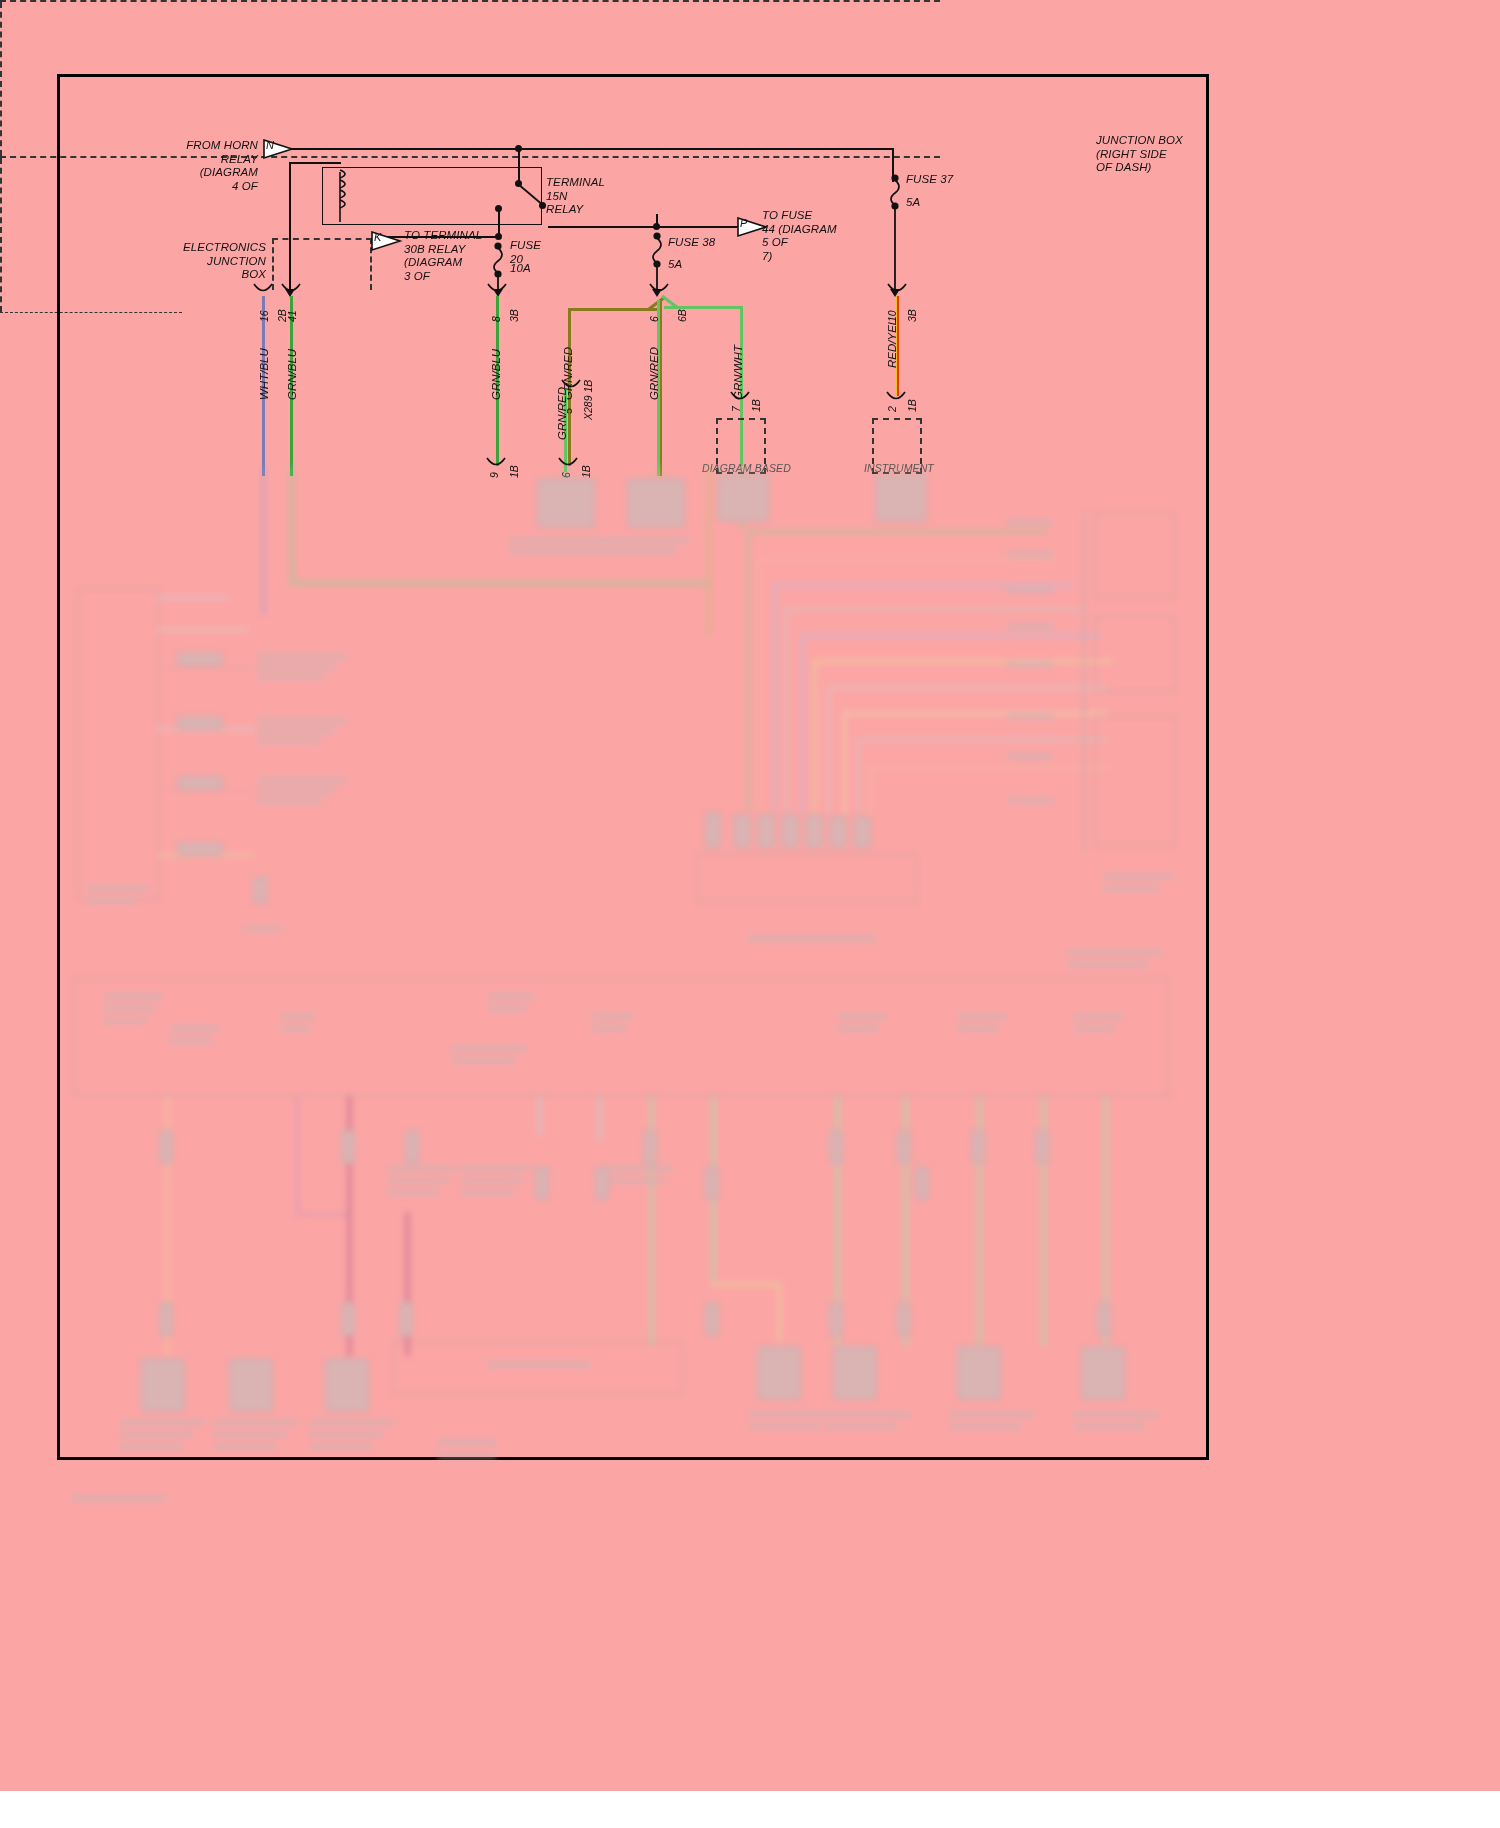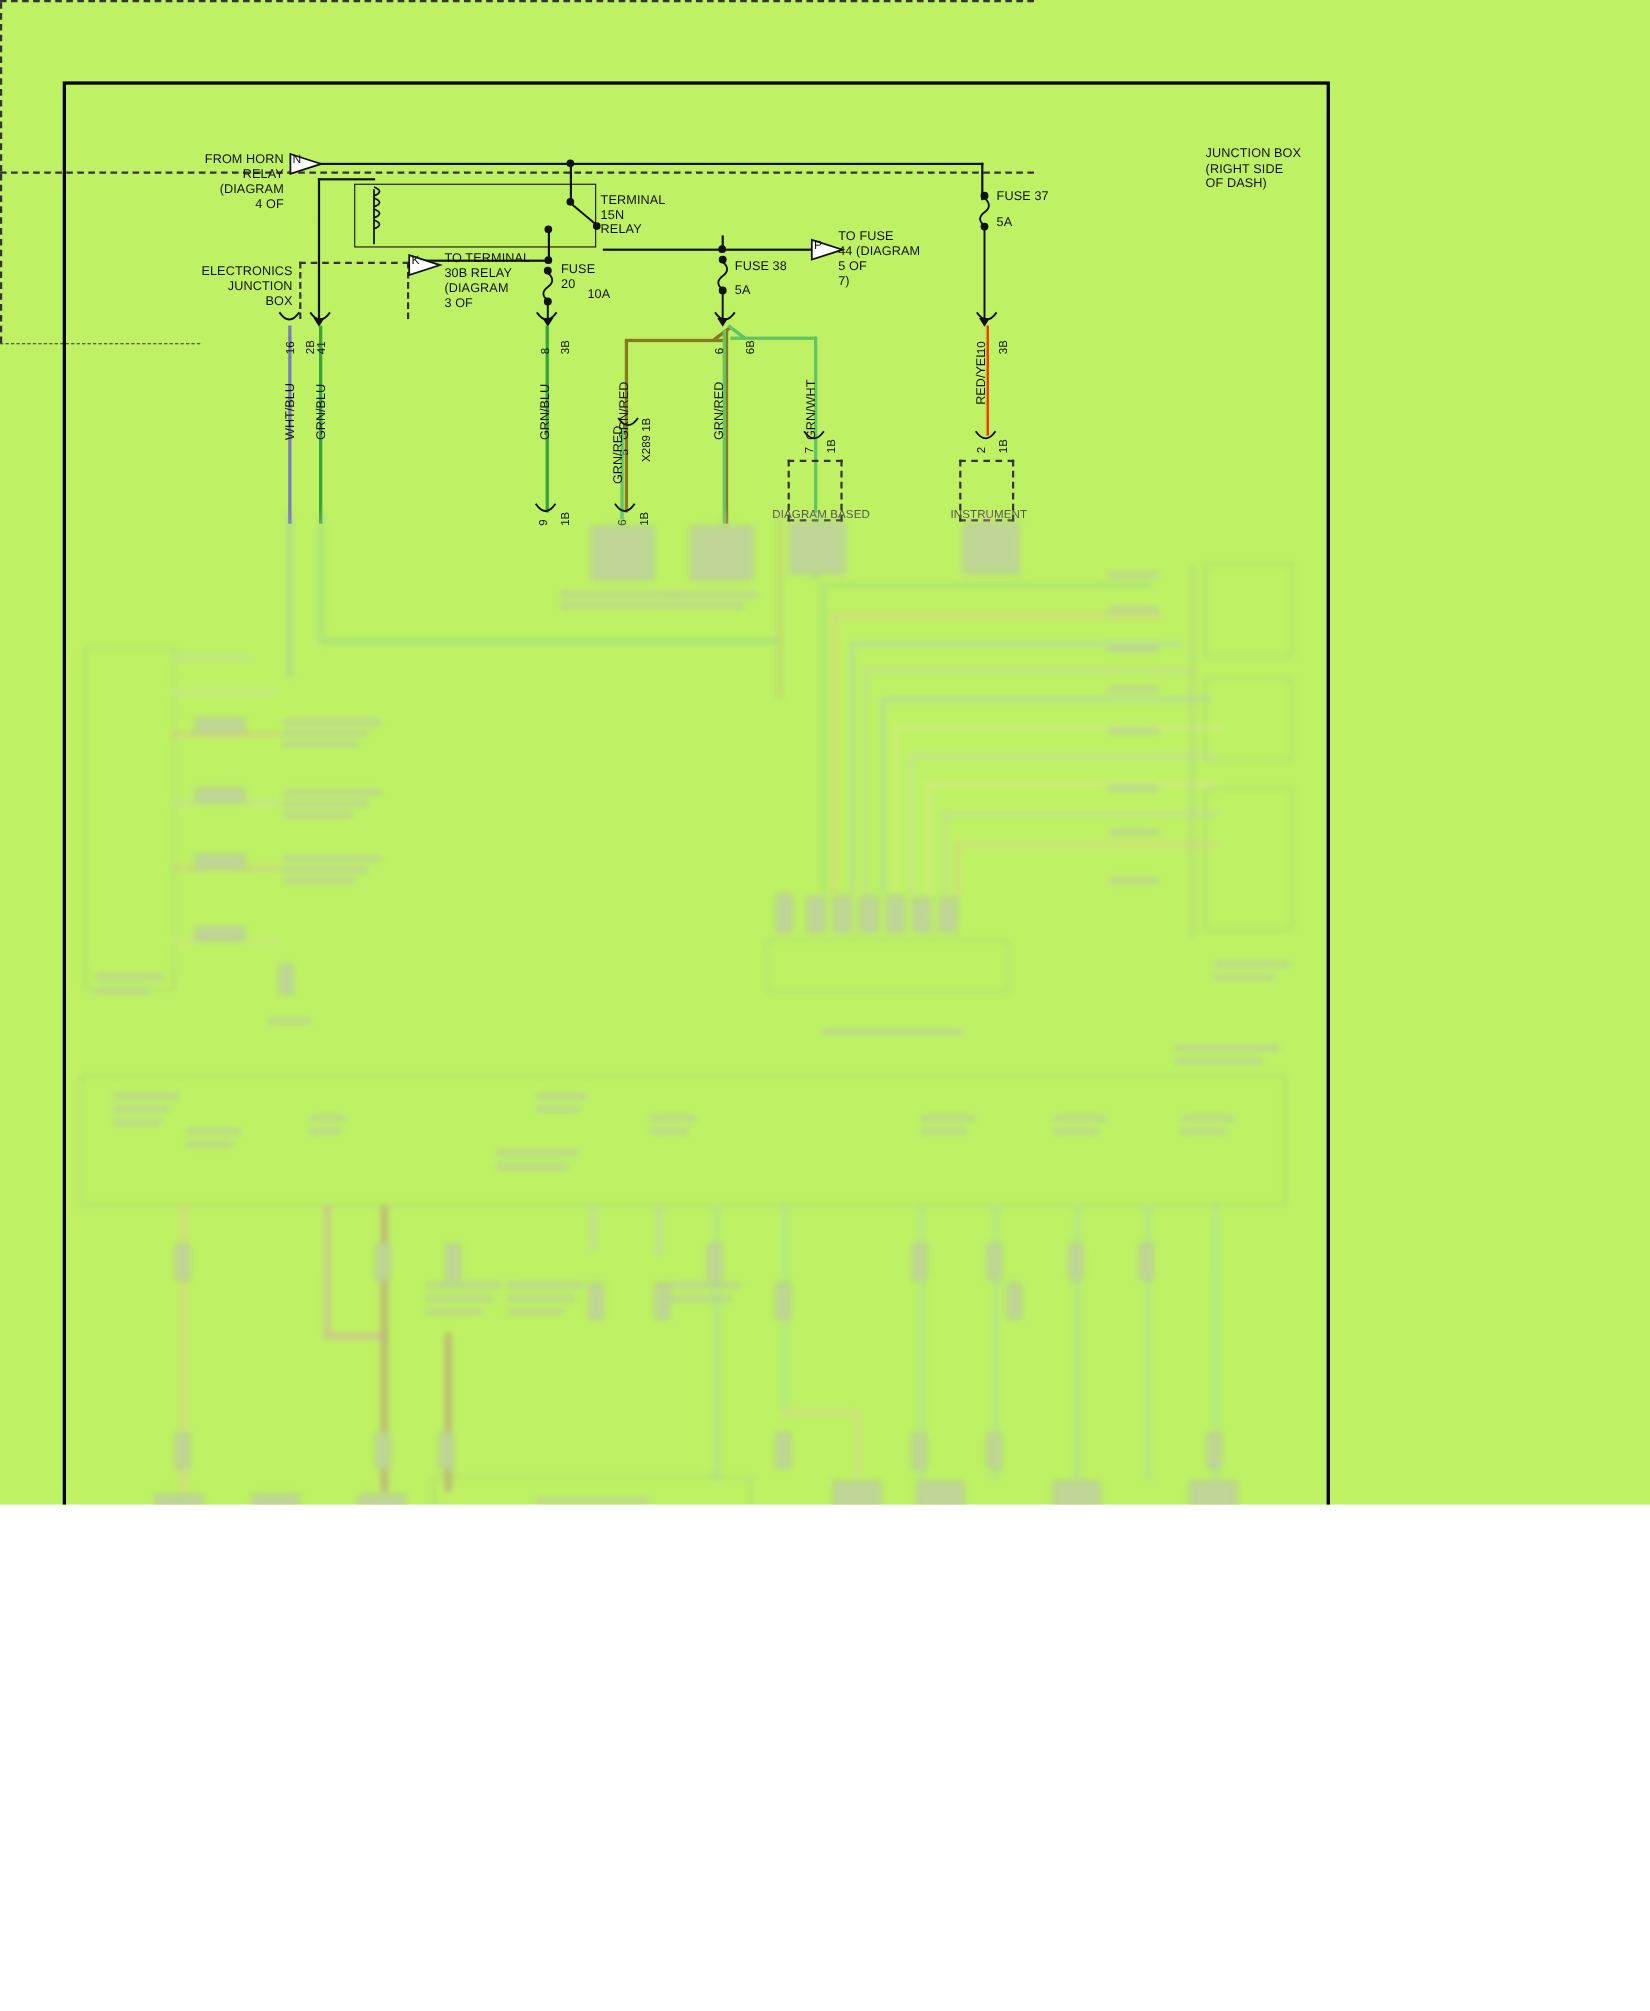--- a/index.html
+++ b/index.html
@@ -1,17 +1,17 @@
 <!DOCTYPE html>
 <html><head>
 <meta charset="utf-8">
 <style>
   html,body{margin:0;padding:0;background:#ffffff;}
   body{font-family:"Liberation Sans", sans-serif;}
-  #page{position:relative;width:1500px;height:1368px;background:#bef264;overflow:hidden;}
+  #page{position:relative;width:1500px;height:1791px;background:#fca5a5;overflow:hidden;font-style:italic;}
 
   
   #frame{position:absolute;left:57px;top:74px;width:1152px;height:1386px;border:3px solid #000;box-sizing:border-box;}
 
   
   #blurred{position:absolute;left:57px;top:466px;width:1152px;height:1094px;filter:blur(3.1px);opacity:.55;}
   .txt{position:absolute;font-size:11.5px;line-height:13.5px;color:#111;white-space:pre;letter-spacing:.1px;}
   .txt.r{text-align:right;}
   .vtxt{position:absolute;font-size:11.5px;color:#111;white-space:nowrap;transform-origin:0 0;transform:rotate(-90deg);}
   .vtxt.sm{font-size:10.5px;}
@@ -106,21 +106,21 @@
 (DIAGRAM
 3 OF</div>
 
   <svg style="left:488px;top:242px;width:20px;height:36px;" viewBox="0 0 20 36">
     <circle cx="10" cy="4" r="3.6" fill="#111"></circle>
     <path d="M10 6 q8 7 0 13 q-8 6 0 12" stroke="#111" stroke-width="1.7" fill="none"></path>
     <circle cx="10" cy="32" r="3.6" fill="#111"></circle>
   </svg>
   <div class="txt" style="left:510px;top:239px;">FUSE
 20</div>
-  <div class="txt" style="left:534px;top:262px;">10A</div>
+  <div class="txt" style="left:510px;top:262px;">10A</div>
 
   <svg style="left:490px;top:276px;width:16px;height:22px;" viewBox="0 0 16 22">
     <path d="M8 0 L8 16" stroke="#111" stroke-width="1.8"></path>
     <path d="M3 13 L8 21 L13 13 Z" fill="#111"></path>
   </svg>
 
   <div class="sl hl" style="left:498px;top:226px;width:0px;"></div>
   <div class="sl hl" style="left:548px;top:226px;width:190px;"></div>
   <div class="dot" style="left:653px;top:223px;"></div>
   <div class="sl vl" style="left:656px;top:214px;height:12px;"></div>

